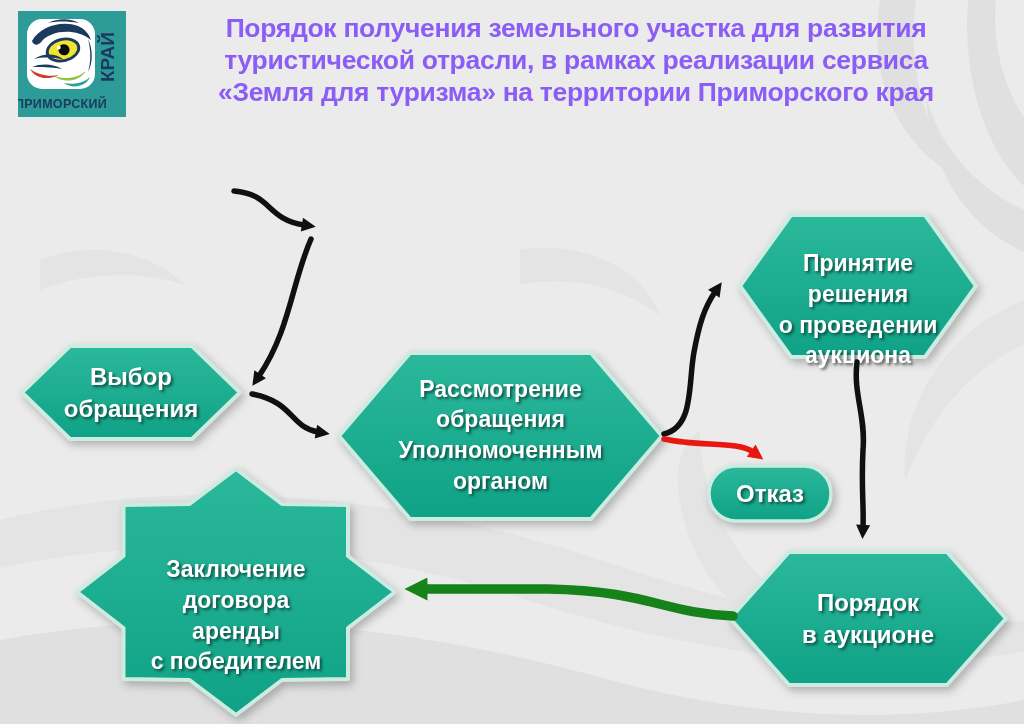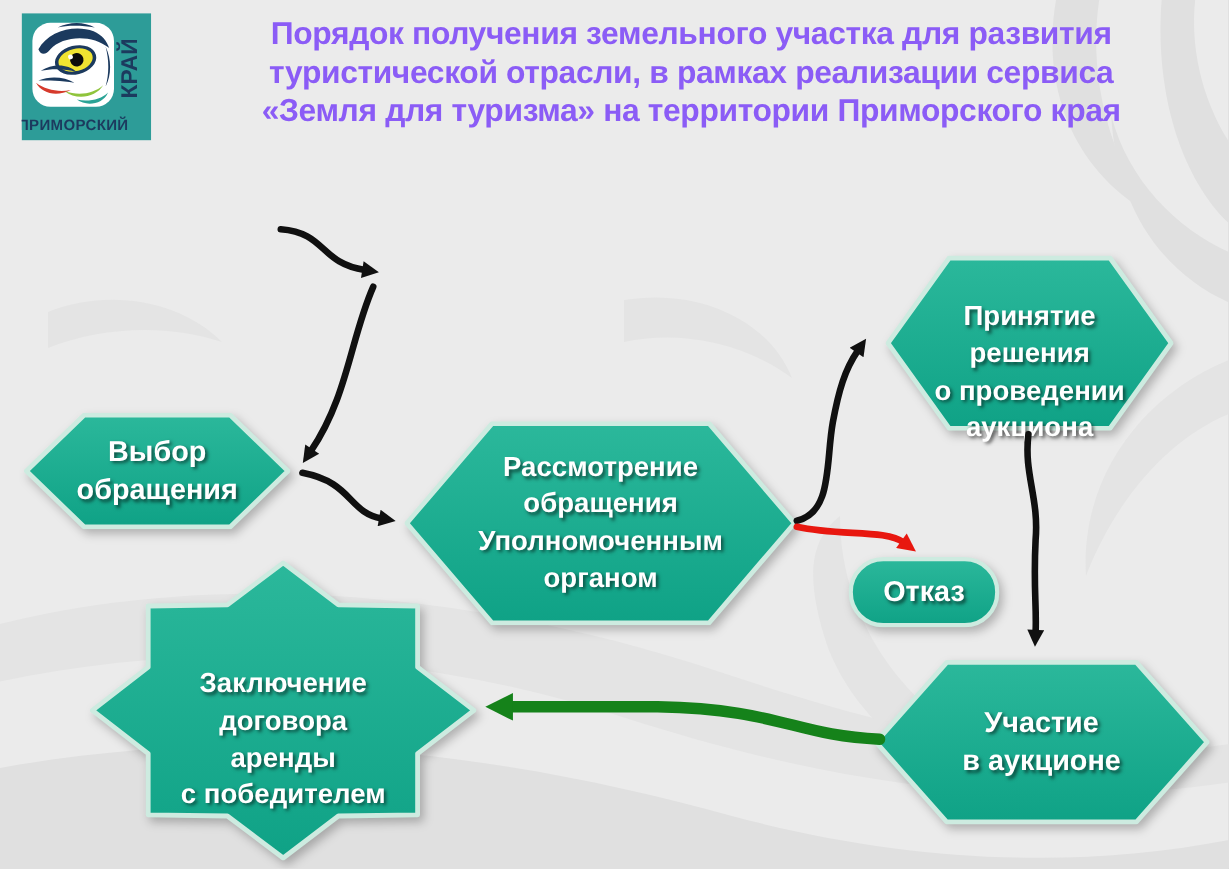--- a/index.html
+++ b/index.html
@@ -143,21 +143,21 @@
     <svg width="126" height="59" viewBox="0 0 126 59">
       <rect x="2" y="2" width="122" height="55" rx="27" fill="url(#tealGrad)" stroke-width="3.5" stroke="#cdebe0"></rect>
     </svg>
     <div class="node-label fs24">Отказ</div>
   </div>
 
   <div class="node" style="left:728px;top:550px;width:280px;height:137px">
     <svg width="280" height="137" viewBox="0 0 280 137">
       <polygon points="2,68.5 61,2 219,2 278,68.5 219,135 61,135" fill="url(#tealGrad)" stroke-width="4" stroke-linejoin="round" stroke="#cdebe0"></polygon>
     </svg>
-    <div class="node-label fs24">Участие
+    <div class="node-label fs24">Порядок
 в аукционе</div>
   </div>
 
   <svg class="arrows" width="1024" height="724" viewBox="0 0 1024 724">
     <path d="M234 191 C272 194 266 219 304 225" fill="none" stroke-width="5.5" stroke-linecap="round" marker-end="url(#headBlack)" stroke="#101010"></path>
     <path d="M311 239 C292 282 290 330 259 376" fill="none" stroke-width="5.5" stroke-linecap="round" marker-end="url(#headBlack)" stroke="#101010"></path>
     <path d="M252 394 C294 402 290 427 318 432" fill="none" stroke-width="5.5" stroke-linecap="round" marker-end="url(#headBlack)" stroke="#101010"></path>
     <path d="M664 434 C694 427 688 385 694 352 C699 325 704 308 715 292" fill="none" stroke-width="5.5" stroke-linecap="round" marker-end="url(#headBlack)" stroke="#101010"></path>
     <path d="M664 439 C700 447 738 441 753 452" fill="none" stroke-width="5.5" stroke-linecap="round" marker-end="url(#headRed)" stroke="#e8170f"></path>
     <path d="M857 362 C853 395 866 415 863 450 C861 490 864 505 863 527" fill="none" stroke-width="5.5" stroke-linecap="round" marker-end="url(#headBlack)" stroke="#101010"></path>

